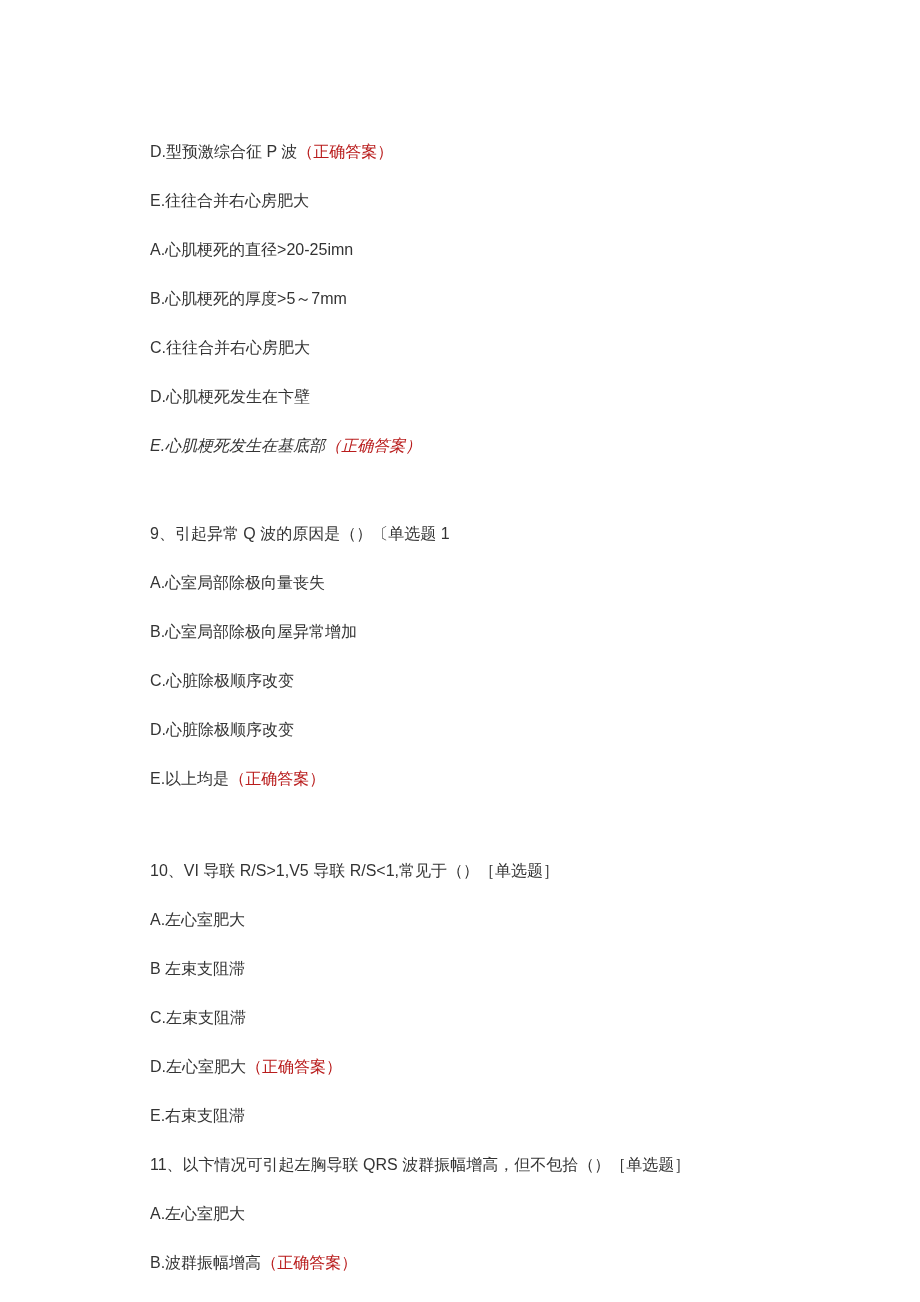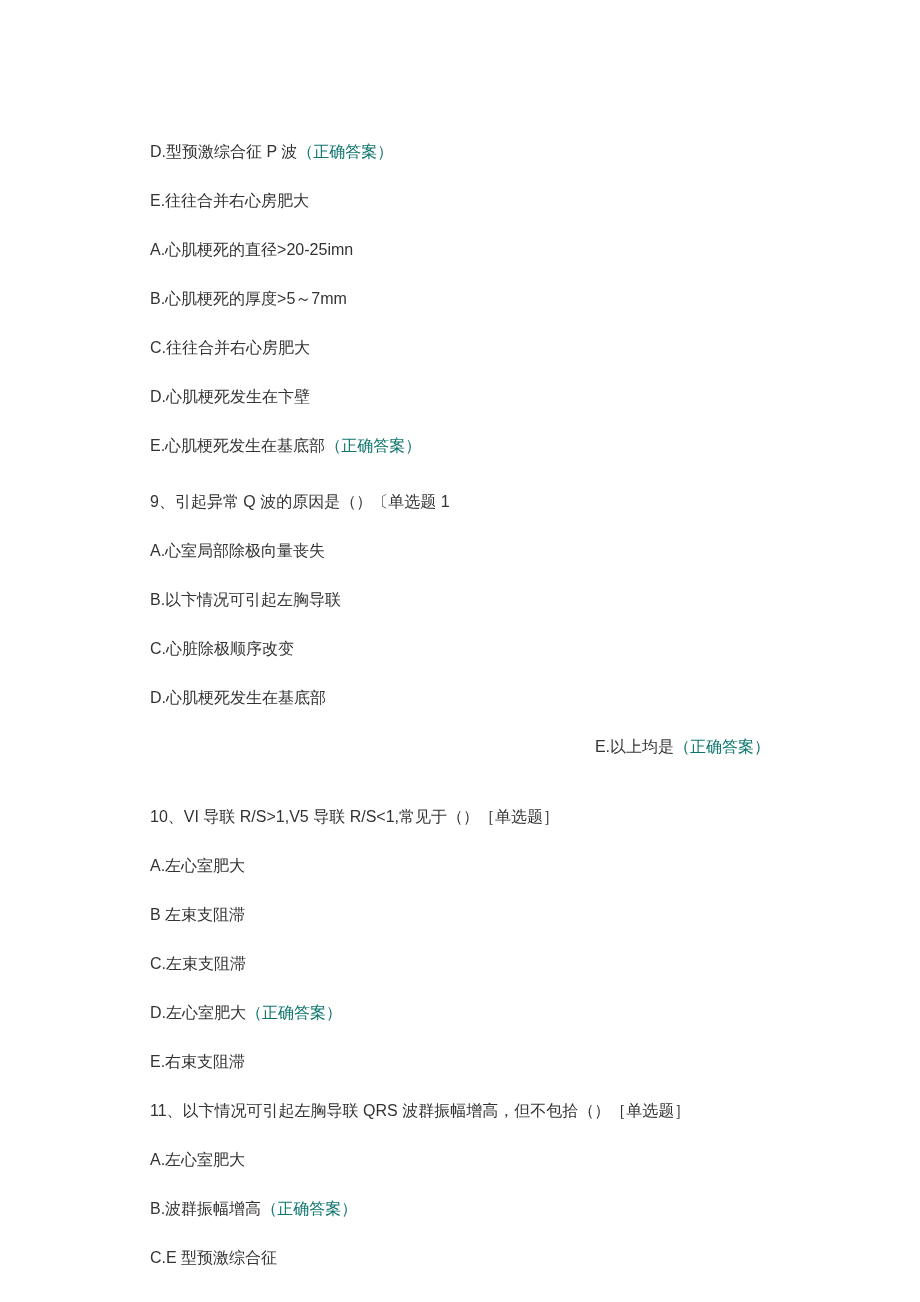--- a/index.html
+++ b/index.html
@@ -14,21 +14,21 @@
       font-family: "SimSun", "宋体", Arial, sans-serif;
       padding: 140px 150px 60px 150px;
     }
     .line {
       font-size: 16px;
       color: #333333;
       margin-bottom: 25px;
       line-height: 1.5;
     }
     .answer-mark {
-      color: #0f766e;
+      color: #b91c1c;
     }
   </style>
 </head>
 <body>
 
 <div class="line">
   <span>D.型预激综合征 P 波</span><span class="answer-mark">（正确答案）</span>
 </div>
 
 <div class="line">
@@ -44,45 +44,45 @@
 </div>
 
 <div class="line">
   <span>C.往往合并右心房肥大</span>
 </div>
 
 <div class="line">
   <span>D.心肌梗死发生在卞壁</span>
 </div>
 
-<div class="line" style="margin-bottom:32px;">
+<div class="line" style="margin-bottom:64px;font-style:italic;">
   <span>E.心肌梗死发生在基底部</span><span class="answer-mark">（正确答案）</span>
 </div>
 
 <div class="line">
   <span>9、引起异常 Q 波的原因是（）〔单选题 1</span>
 </div>
 
 <div class="line">
   <span>A.心室局部除极向量丧失</span>
 </div>
 
 <div class="line">
-  <span>B.以卞情况可引起左胸导联</span>
+  <span>B.心室局部除极向屋异常增加</span>
 </div>
 
 <div class="line">
   <span>C.心脏除极顺序改变</span>
 </div>
 
 <div class="line">
-  <span>D.心肌梗死发生在基底部</span>
+  <span>D.心脏除极顺序改变</span>
 </div>
 
-<div class="line" style="margin-bottom:46px;text-align:right;">
+<div class="line" style="margin-bottom:68px;">
   <span>E.以上均是</span><span class="answer-mark">（正确答案）</span>
 </div>
 
 <div class="line">
   <span>10、VI 导联 R/S&gt;1,V5 导联 R/S&lt;1,常见于（）［单选题］</span>
 </div>
 
 <div class="line">
   <span>A.左心室肥大</span>
 </div>

